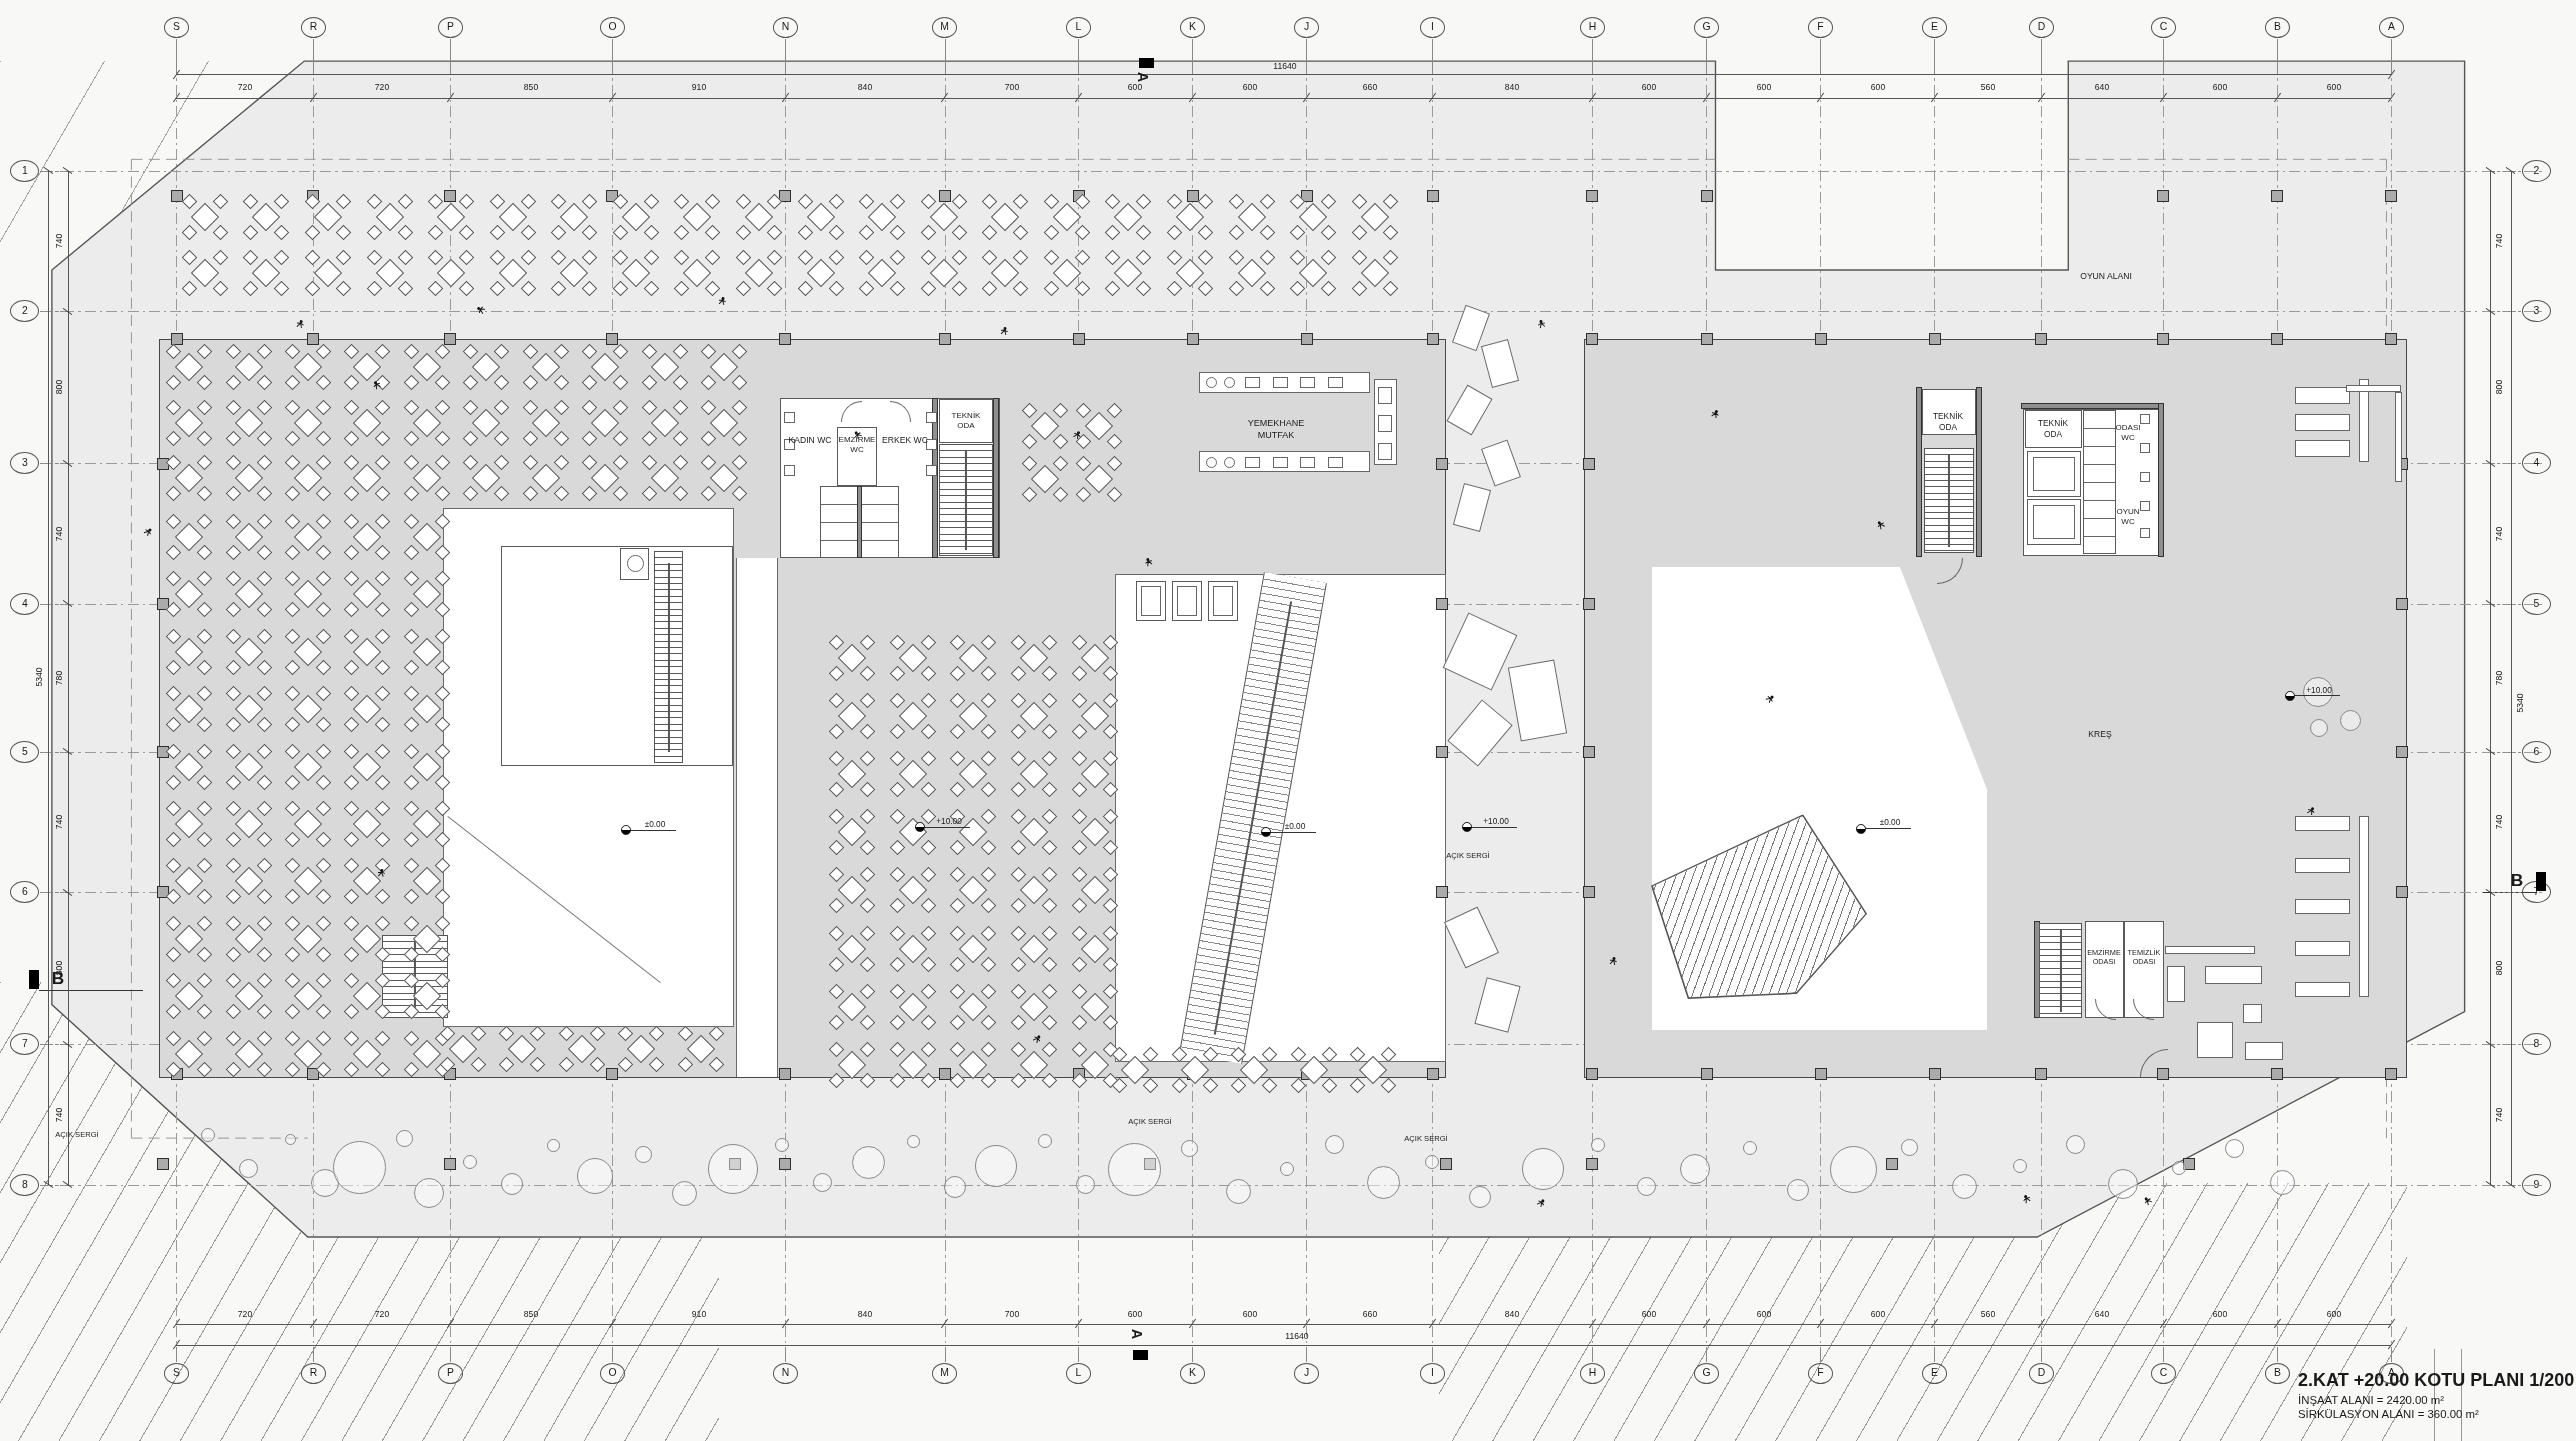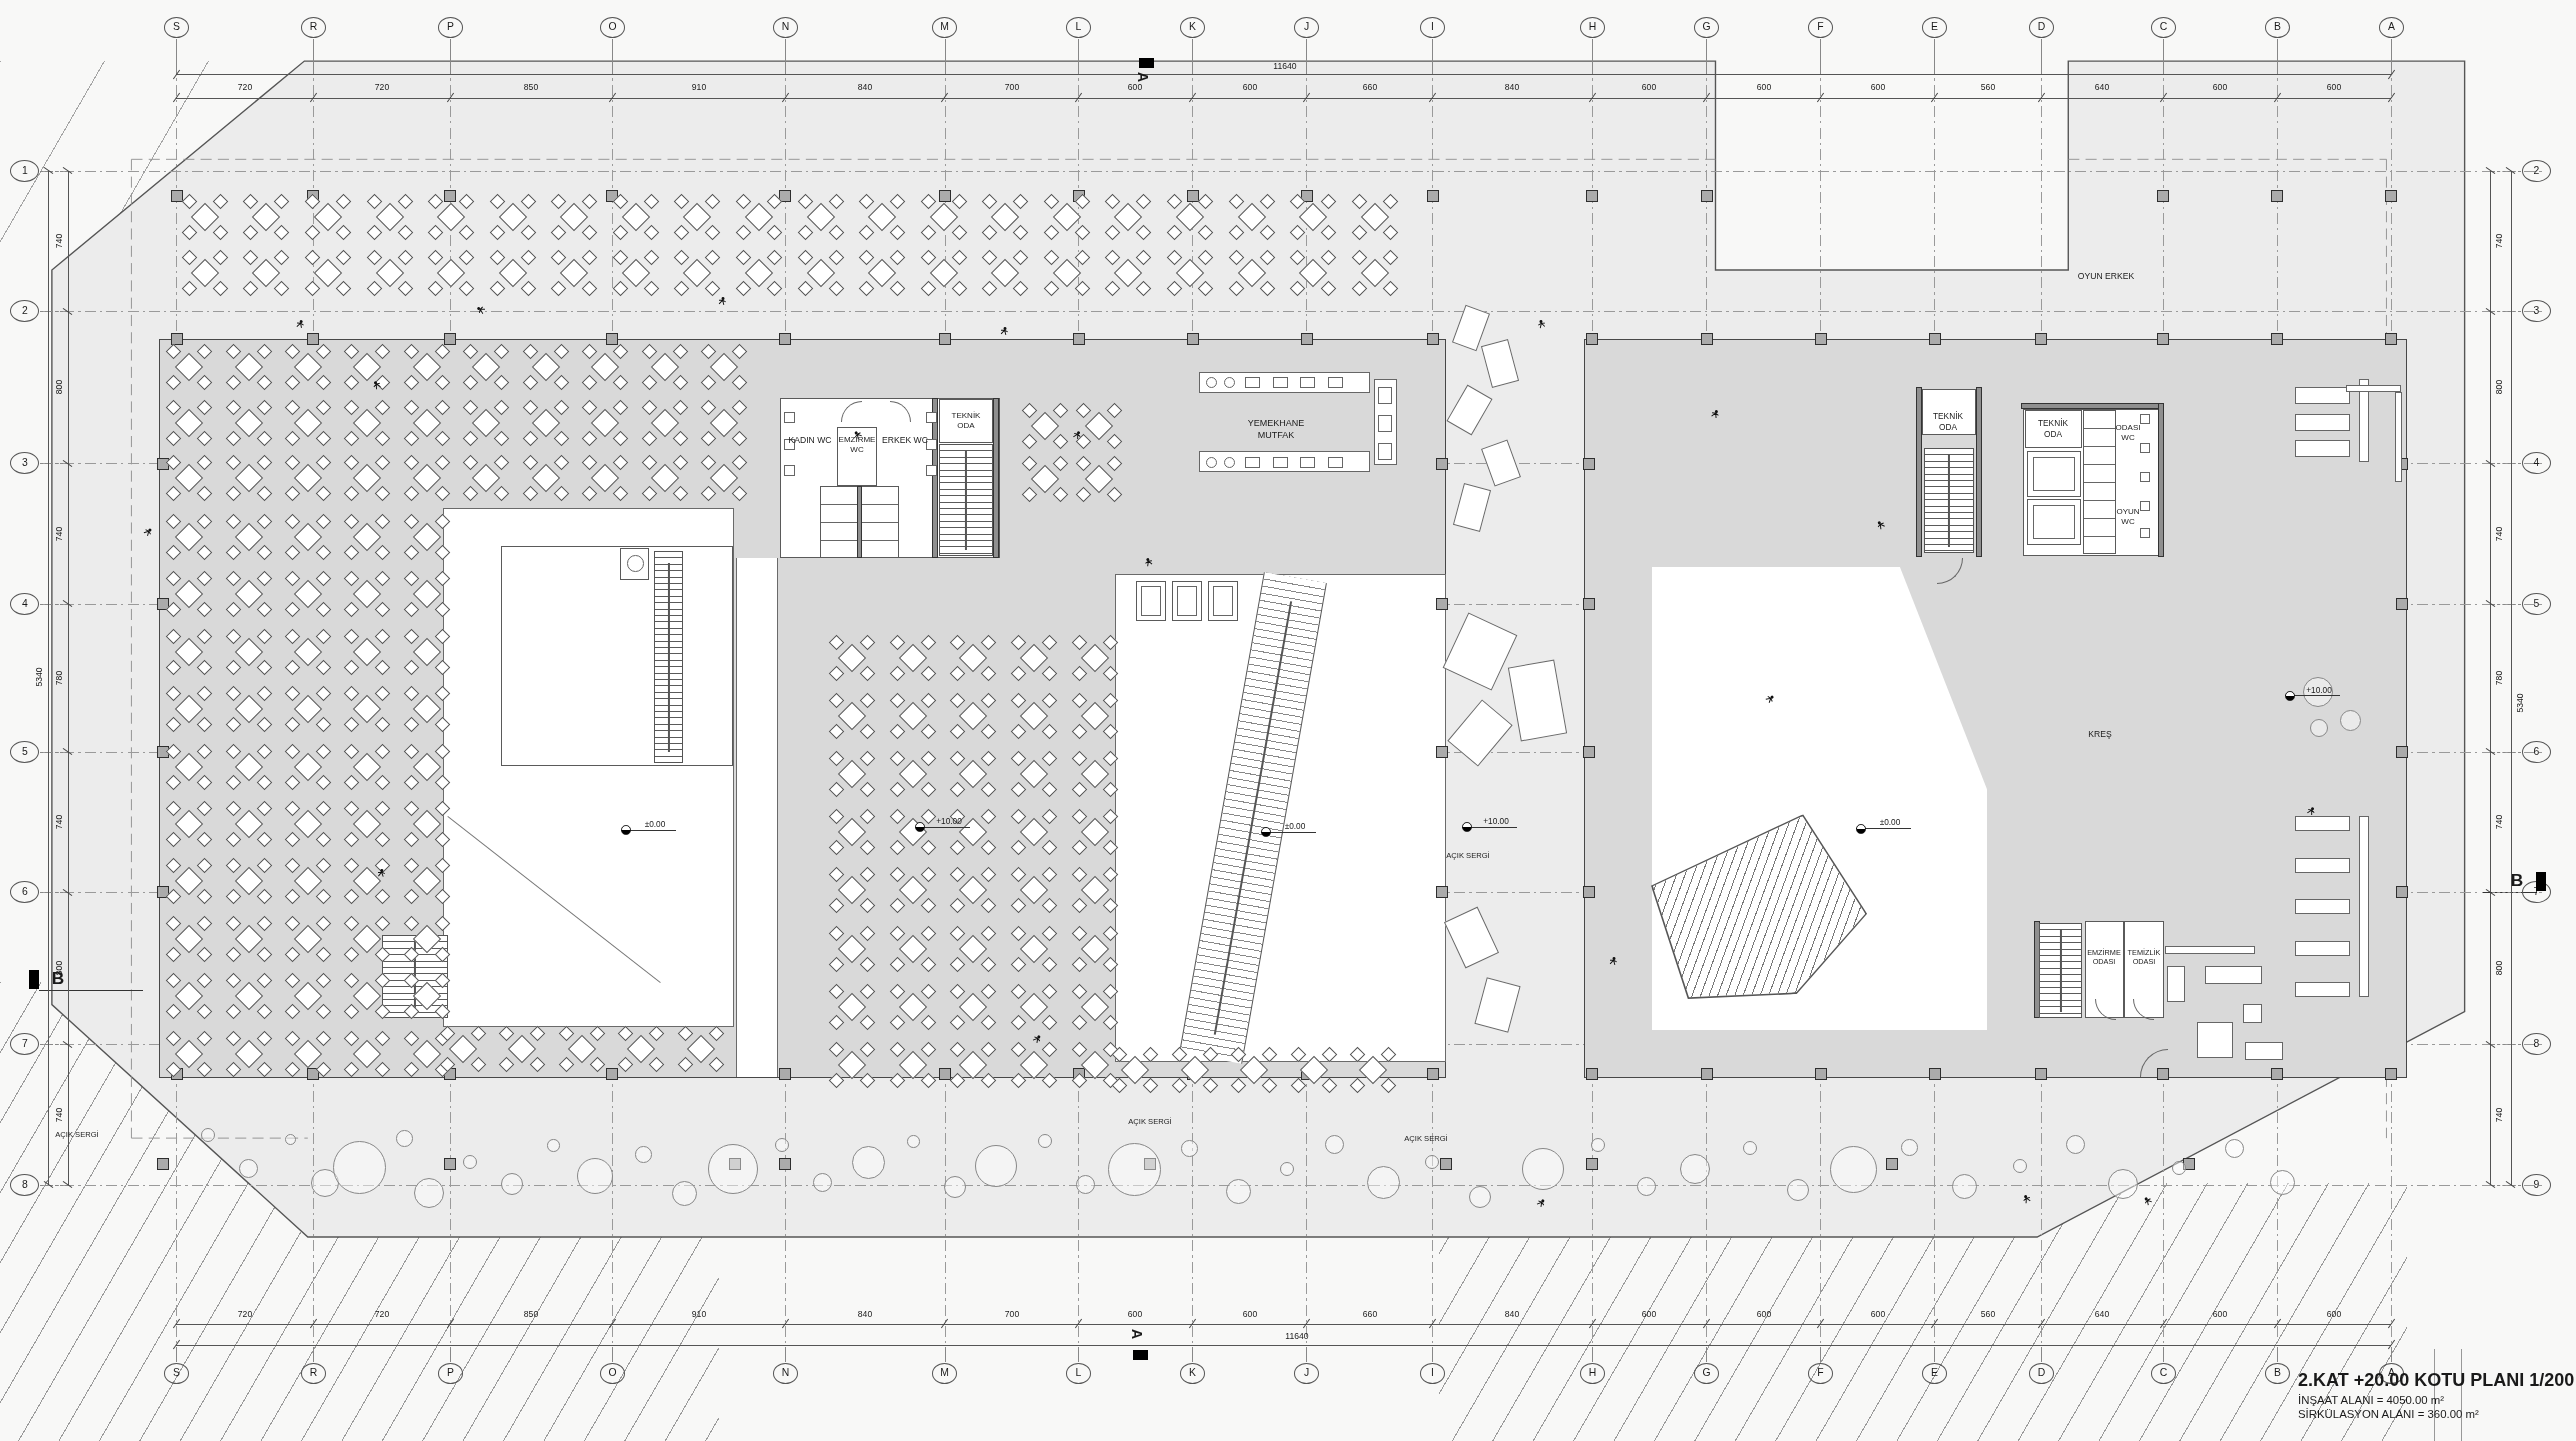--- a/index.html
+++ b/index.html
@@ -1884,21 +1884,21 @@
 ODA</div>
       <div class="abs lbl" style="left: 2128px; top: 433px; font-size: 8px;">ODASI
 WC</div>
       <div class="abs lbl" style="left: 2128px; top: 517px; font-size: 8px;">OYUN
 WC</div>
       <div class="abs lbl" style="left: 2100px; top: 735px; font-size: 8.6px;">KREŞ</div>
       <div class="abs lbl" style="left: 2104px; top: 957px; font-size: 7.3px;">EMZİRME
 ODASI</div>
       <div class="abs lbl" style="left: 2144px; top: 957px; font-size: 7.3px;">TEMİZLİK
 ODASI</div>
-      <div class="abs lbl" style="left: 2106px; top: 277px; font-size: 8.6px;">OYUN ERKEK</div>
+      <div class="abs lbl" style="left: 2106px; top: 277px; font-size: 8.6px;">OYUN ALANI</div>
       <div class="abs lbl" style="left: 77px; top: 1135px; font-size: 7.6px;">AÇIK SERGİ</div>
       <div class="abs lbl" style="left: 1150px; top: 1122px; font-size: 7.6px;">AÇIK SERGİ</div>
       <div class="abs lbl" style="left: 1468px; top: 856px; font-size: 7.6px;">AÇIK SERGİ</div>
       <div class="abs lbl" style="left: 1426px; top: 1139px; font-size: 7.6px;">AÇIK SERGİ</div>
       <div class="abs " style="left: 621px; top: 830px; width: 55px; height: 0.8px; background: rgb(51, 51, 51);"></div>
       <div class="abs lvlc" style="left: 621px; top: 825px;"></div>
       <div class="abs dimlab" style="left: 655px; top: 824px; font-size: 8.3px;">±0.00</div>
       <div class="abs " style="left: 915px; top: 827px; width: 55px; height: 0.8px; background: rgb(51, 51, 51);"></div>
       <div class="abs lvlc" style="left: 915px; top: 822px;"></div>
       <div class="abs dimlab" style="left: 949px; top: 821px; font-size: 8.3px;">+10.00</div>
@@ -1919,17 +1919,17 @@
       <div class="abs flag" style="left: 1133px; top: 1350px; width: 15px; height: 9.7px;"></div>
       <div class="abs lbl" style="left: 1137px; top: 1334px; font-size: 14px; font-weight: bold; transform: translate(-50%, -50%) rotate(90deg);">A</div>
       <div class="abs flag" style="left: 29px; top: 970px; width: 9.7px; height: 18.7px;"></div>
       <div class="abs lbl" style="left: 58px; top: 978px; font-size: 17.3px; font-weight: bold; transform: translate(-50%, -50%) rotate(0deg);">B</div>
       <div class="abs flag" style="left: 2536px; top: 872px; width: 9.7px; height: 18.7px;"></div>
       <div class="abs lbl" style="left: 2517px; top: 880px; font-size: 17.3px; font-weight: bold; transform: translate(-50%, -50%) rotate(0deg);">B</div>
     </div>
 
   <div class="abs" style="left:2298px;top:1370px;width:277px;">
     <div style="font-size:18px;font-weight:bold;white-space:nowrap;">2.KAT +20.00 KOTU PLANI 1/200</div>
-    <div style="font-size:11.4px;margin-top:2.8px;white-space:nowrap;">İNŞAAT ALANI = 4050.00 m²</div>
+    <div style="font-size:11.4px;margin-top:2.8px;white-space:nowrap;">İNŞAAT ALANI = 2420.00 m²</div>
     <div style="font-size:11.4px;margin-top:2.1px;white-space:nowrap;">SİRKÜLASYON ALANI = 360.00 m²</div>
   </div>
 </div>
 
 
 </body></html>

